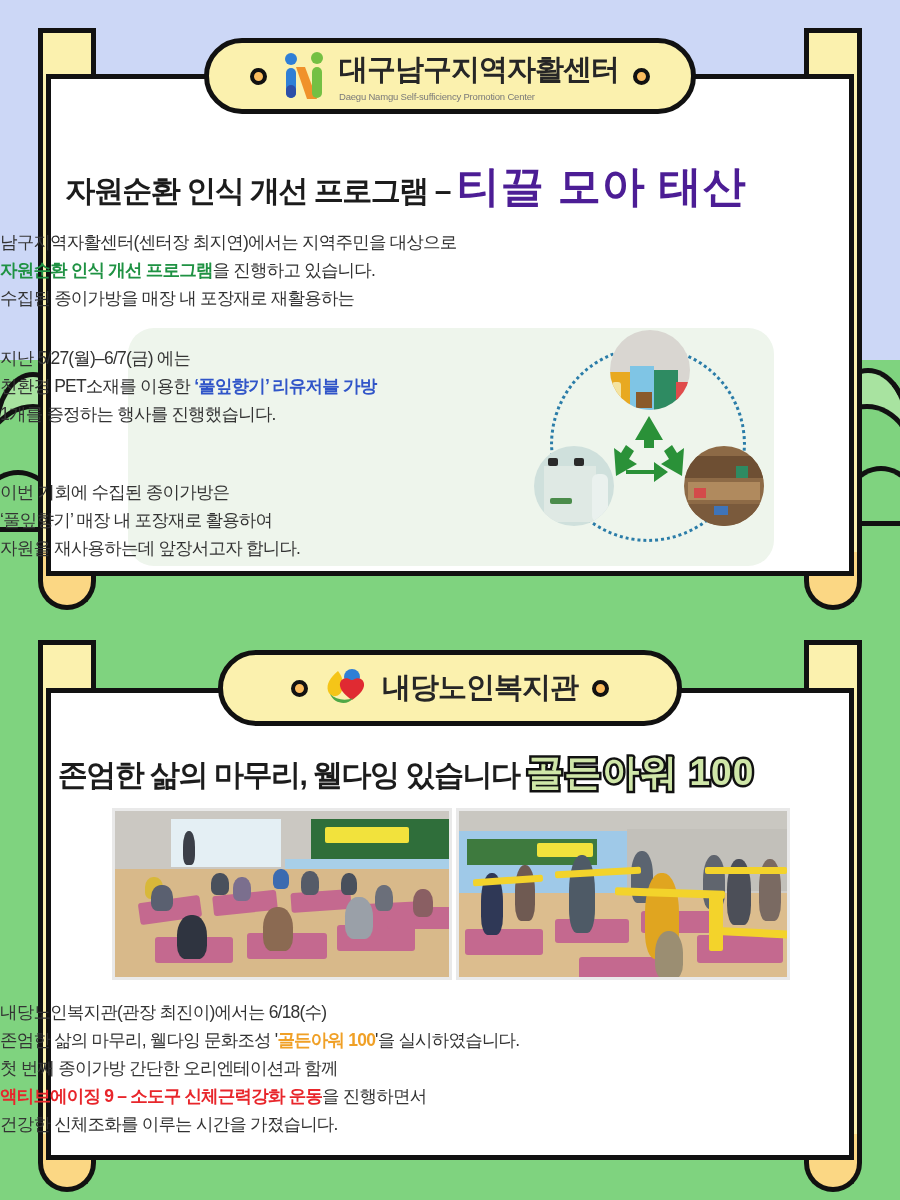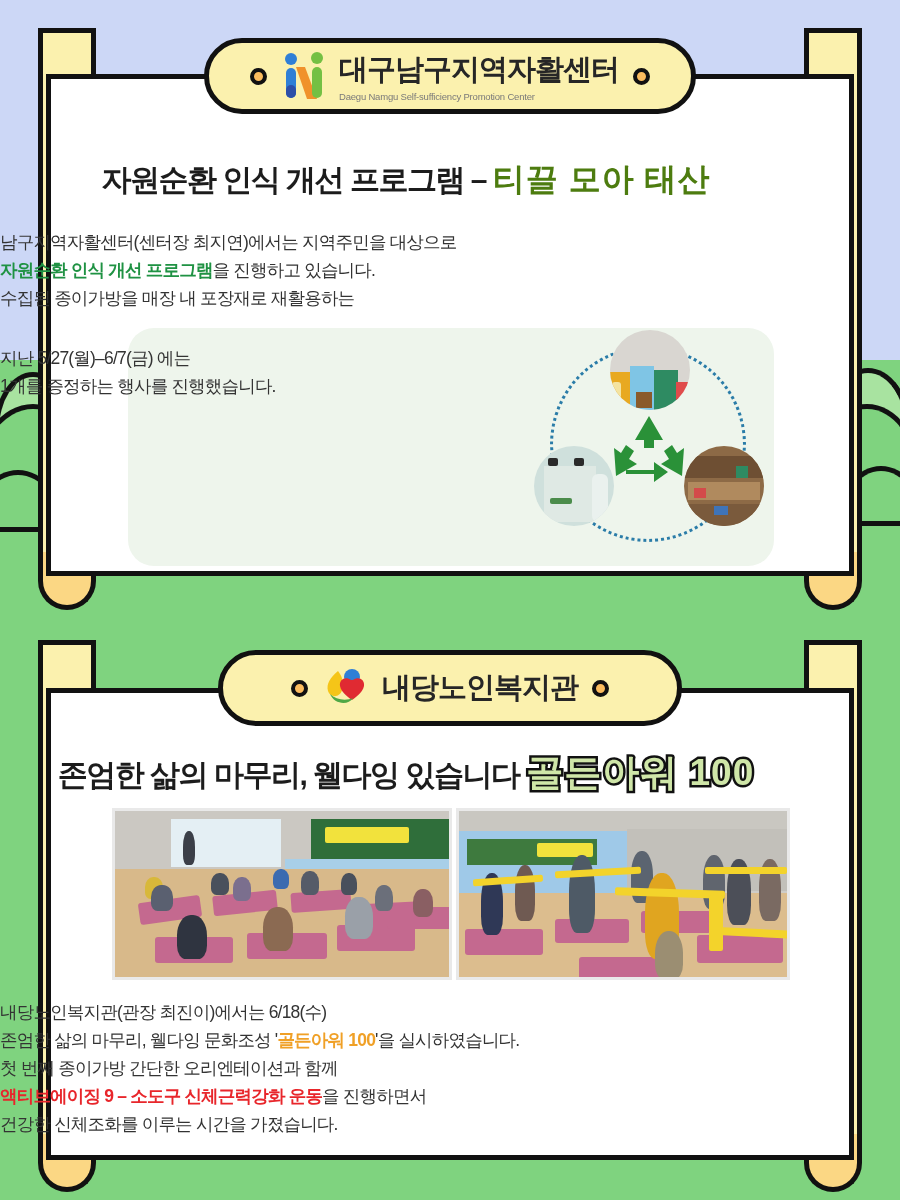--- a/index.html
+++ b/index.html
@@ -73,21 +73,21 @@
   .logo-2 { width:46px; height:40px; flex:none; position:relative; }
 
   
   .headline {
     position:absolute; left:0; width:100%;
     text-align:center; white-space:nowrap;
     font-size:30px; font-weight:bold; color:#1c1c1c;
     letter-spacing:-1.5px;
   }
   .hl-accent-blue {
-    font-size:32px; color:#4d7c0f;
+    font-size:43px; color:#4c1d95;
     -webkit-text-stroke:5px #ffffff; paint-order:stroke fill;
     letter-spacing:1px;
   }
   .hl-accent-green {
     font-size:37px; color:#cfe6a8;
     -webkit-text-stroke:5px #111111; paint-order:stroke fill;
     letter-spacing:1px;
   }
 
   
@@ -182,23 +182,31 @@
     <div>
       <span class="g">자원순환 인식 개선 프로그램</span><span>을 진행하고 있습니다.</span>
     </div>
     <div>수집된 종이가방을 매장 내 포장재로 재활용하는</div>
   </div>
 
   <div class="greenbox" style="left:128px; top:300px; width:646px; height:238px;"></div>
 
   <div class="copy" style="top:316px; left:0; width:620px;">
     <div>지난 5/27(월)–6/7(금) 에는</div>
+    <div>
+      <span>친환경 PET소재를 이용한 </span><span class="b">‘풀잎향기’ 리유저블 가방</span>
+    </div>
     <div>1개를 증정하는 행사를 진행했습니다.</div>
   </div>
 
+  <div class="copy" style="top:450px; left:0; width:620px;">
+    <div>이번 기회에  수집된 종이가방은</div>
+    <div>‘풀잎향기’ 매장 내 포장재로 활용하여</div>
+    <div>자원을 재사용하는데 앞장서고자 합니다.</div>
+  </div>
 
   <div class="diagram" style="left:528px; top:300px; width:240px; height:230px;">
 
     <div class="dotarc" style="left:22px; top:18px; width:196px; height:196px; border-color:#2a7ca8;"></div>
 
     <div class="photo-circle" style="left:82px; top:2px; width:80px; height:80px; background:#d9d6d1;">
       <div style="position:absolute;left:0;top:42px;width:20px;height:42px;background:#e8a921;"></div>
       <div style="position:absolute;left:20px;top:36px;width:24px;height:48px;background:#7fc5e5;"></div>
       <div style="position:absolute;left:44px;top:40px;width:24px;height:44px;background:#2e8b62;"></div>
       <div style="position:absolute;left:66px;top:52px;width:16px;height:32px;background:#e04b4b;"></div>

